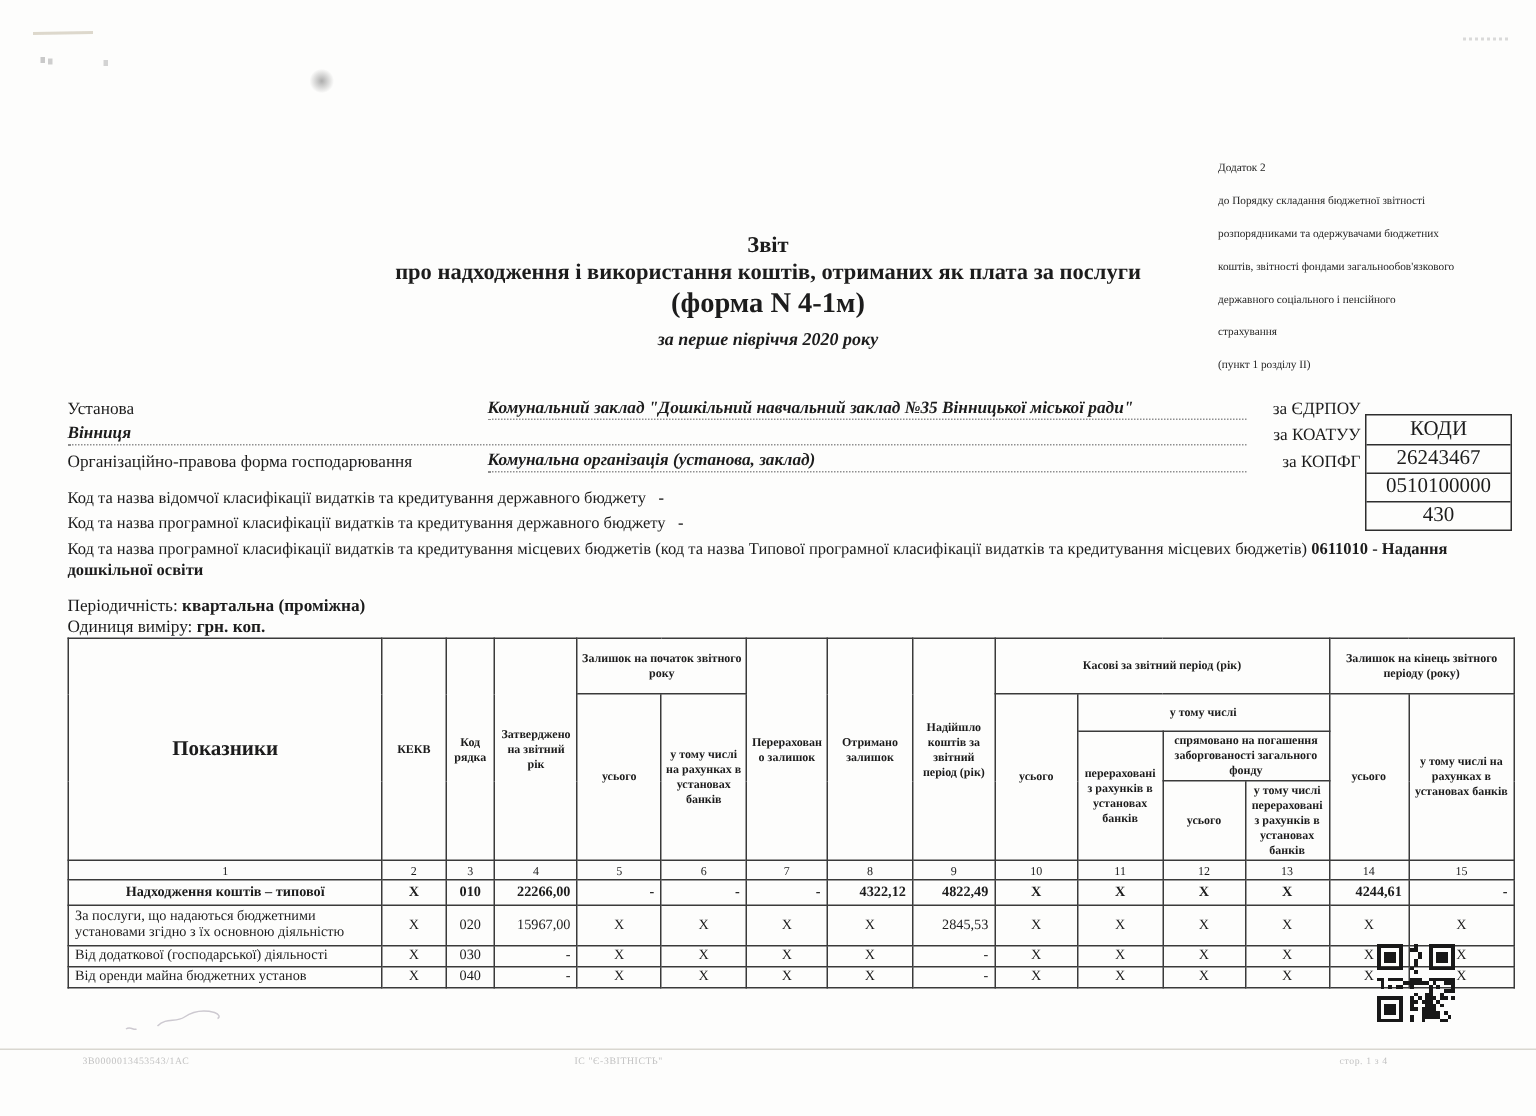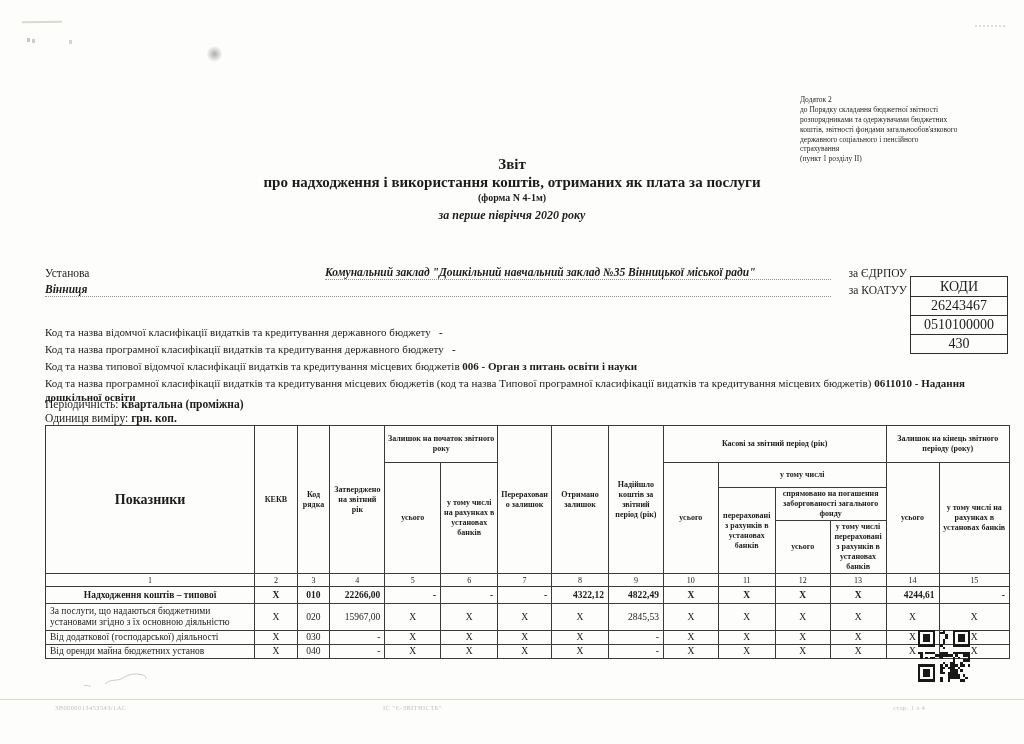--- a/index.html
+++ b/index.html
@@ -2,27 +2,27 @@
 <html><head>
 <meta charset="utf-8">
 <style>
   html,body{margin:0;padding:0;background:#ffffff;}
   .page{position:relative;width:1024px;height:744px;background:#fdfdfc;
         font-family:"Liberation Serif",serif;color:#1c1c1c;overflow:hidden;}
 
   
   .appendix{position:absolute;left:800px;top:95px;width:212px;font-size:7.5px;
             line-height:1.32;color:#262626;}
-  .appendix div{margin:0;}
+  .appendix div{margin:12px;}
 
   
   .title{position:absolute;left:0;top:156px;width:100%;text-align:center;}
   .t1{font-size:15px;font-weight:bold;}
   .t2{font-size:15px;font-weight:bold;margin-top:1px;}
-  .t3{font-size:10px;font-weight:bold;margin-top:1px;}
+  .t3{font-size:19px;font-weight:bold;margin-top:1px;}
   .t4{font-size:12px;font-weight:bold;font-style:italic;margin-top:5px;}
 
   
   .info{position:absolute;left:45px;top:262px;width:862px;}
   .irow{display:flex;align-items:flex-end;height:17.6px;}
   .ilabel{width:280px;font-size:11.5px;padding-bottom:1px;}
   .ival{flex:1;font-size:11.5px;font-weight:bold;font-style:italic;
         border-bottom:1px dotted #8f8f8f;padding-bottom:1px;white-space:nowrap;overflow:visible;}
   .icode{width:76px;text-align:right;font-size:11.5px;padding-bottom:1px;}
 
@@ -117,33 +117,37 @@
   <div class="info">
     <div class="irow">
       <div class="ilabel">Установа</div>
       <div class="ival">Комунальний заклад "Дошкільний навчальний заклад №35 Вінницької міської ради"</div>
       <div class="icode">за ЄДРПОУ</div>
     </div>
     <div class="irow">
       <div class="ival">Вінниця</div>
       <div class="icode">за КОАТУУ</div>
     </div>
+    <div class="irow">
+      <div class="ilabel">Організаційно-правова  форма господарювання</div>
+      <div class="ival">Комунальна організація (установа, заклад)</div>
+      <div class="icode">за КОПФГ</div>
+    </div>
   </div>
 
   <div class="codes">
     <div class="ch">КОДИ</div>
     <div class="cv">26243467</div>
     <div class="cv">0510100000</div>
     <div class="cv">430</div>
   </div>
 
   <div class="cls">
     <p><span>Код та назва відомчої класифікації видатків та кредитування державного бюджету</span>&nbsp;&nbsp;&nbsp;<b>-</b></p>
     <p><span>Код та назва програмної класифікації видатків та кредитування державного бюджету</span>&nbsp;&nbsp;&nbsp;<b>-</b></p>
-    <p><span>Код та назва типової відомчої класифікації видатків та кредитування місцевих бюджетів</span> <b>006 - Орган з питань освіти і науки</b></p>
     <p><span>Код та назва програмної класифікації видатків та кредитування місцевих бюджетів (код та назва Типової програмної класифікації видатків та кредитування місцевих бюджетів)</span> <b>0611010 - Надання дошкільної освіти</b></p>
   </div>
 
   <div class="period">
     <div><span>Періодичність:</span> <b>квартальна (проміжна)</b></div>
     <div><span>Одиниця виміру:</span> <b>грн. коп.</b></div>
   </div>
 
   <table class="rpt">
     <colgroup>

